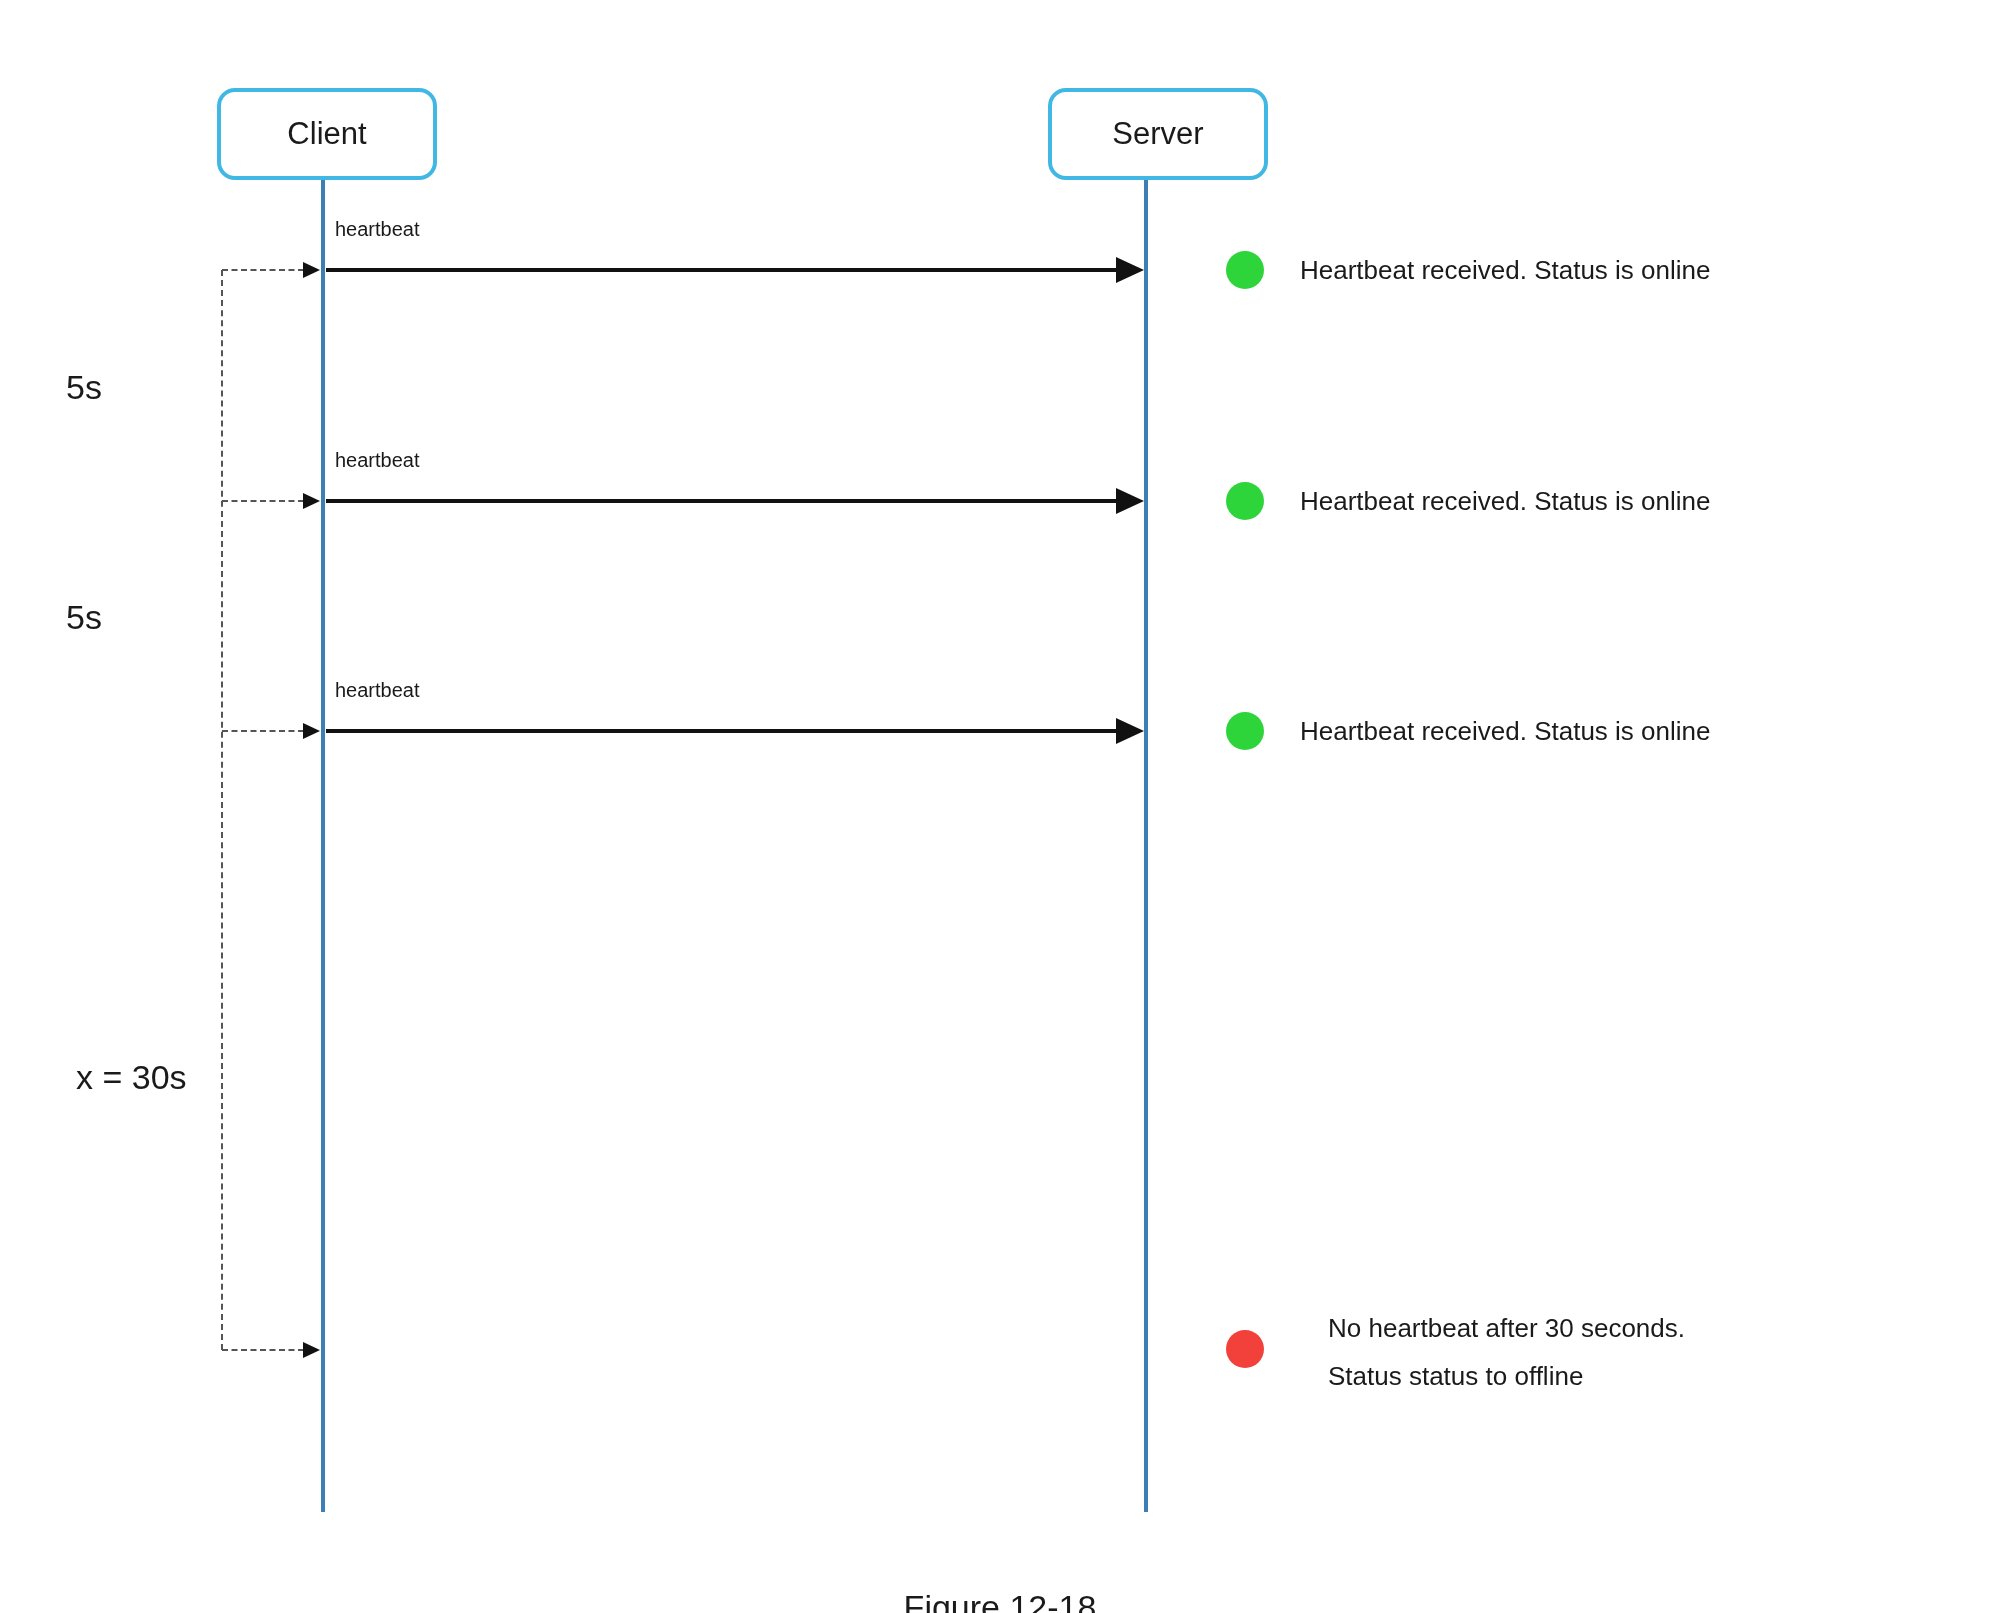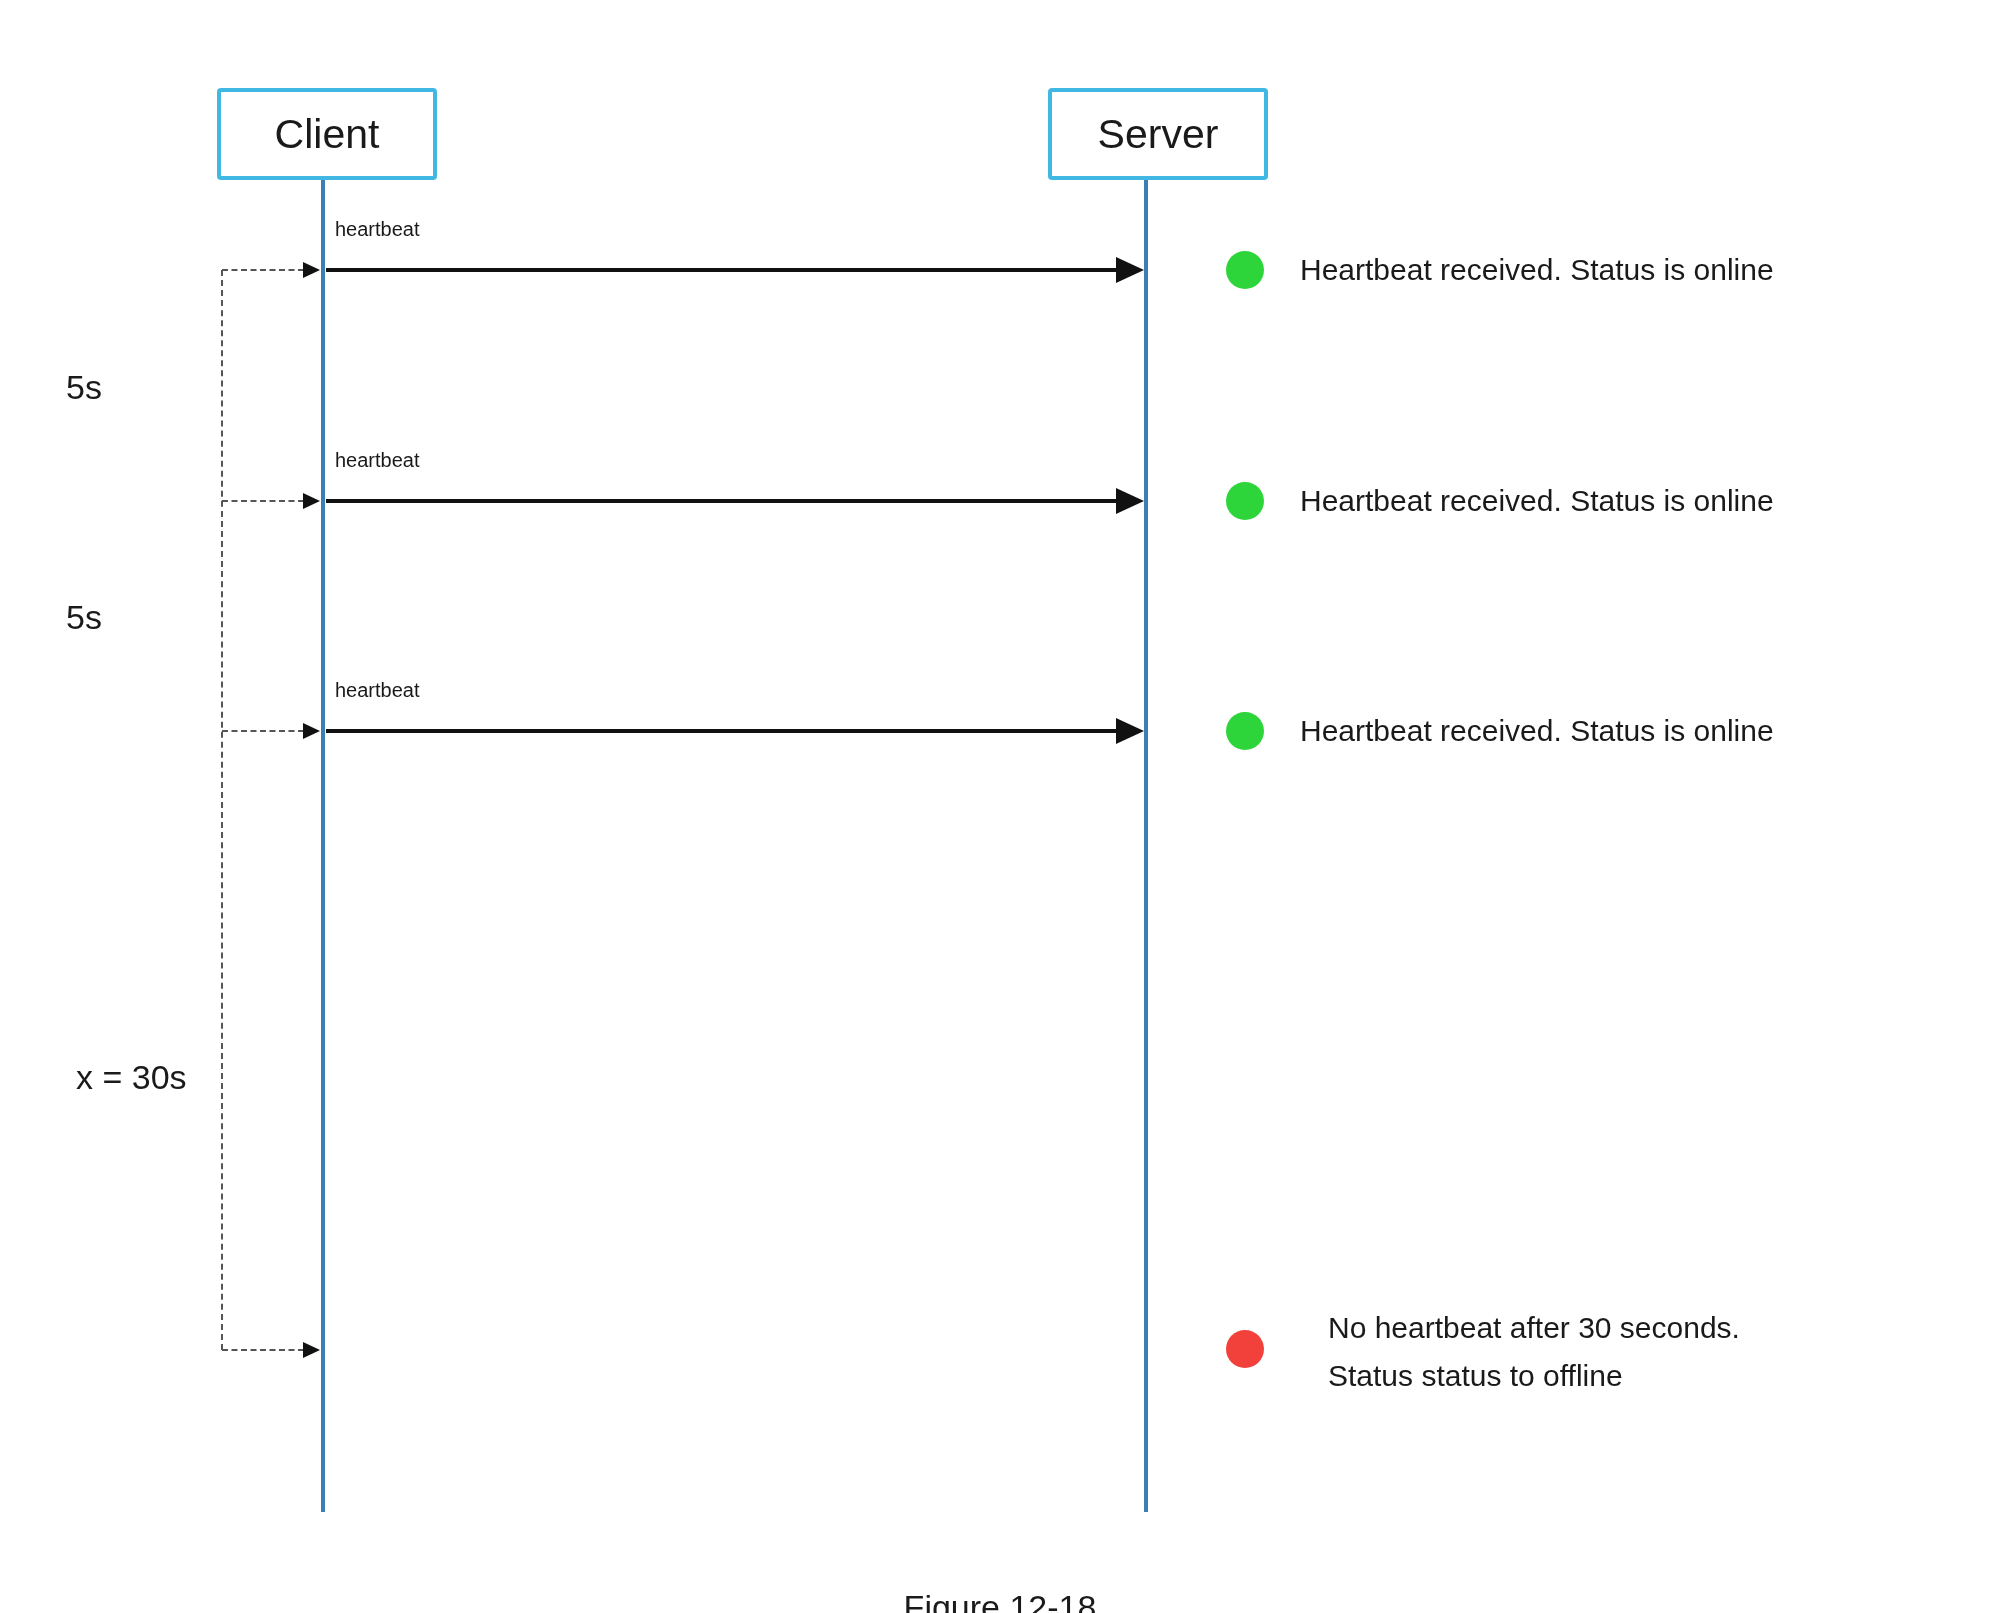--- a/index.html
+++ b/index.html
@@ -14,26 +14,26 @@
     width: 2000px;
     height: 1613px;
     background: #ffffff;
     overflow: hidden;
   }
   .actor {
     position: absolute;
     width: 212px;
     height: 84px;
     border: 4px solid #41b8e4;
-    border-radius: 4px;
+    border-radius: 18px;
     background: #ffffff;
     display: flex;
     align-items: center;
     justify-content: center;
-    font-size: 41px;
+    font-size: 31px;
     z-index: 3;
   }
   .lifeline {
     position: absolute;
     top: 176px;
     width: 4px;
     height: 1336px;
     background: #3d7fb5;
     z-index: 1;
   }
@@ -88,21 +88,21 @@
   }
   .status-dot {
     position: absolute;
     width: 38px;
     height: 38px;
     border-radius: 50%;
     z-index: 2;
   }
   .status-text {
     position: absolute;
-    font-size: 30px;
+    font-size: 26px;
     line-height: 42px;
     white-space: nowrap;
     z-index: 2;
   }
   .status-text.two-line { line-height: 48px; margin-left: 28px; }
   .caption {
     position: absolute;
     left: 0;
     width: 2000px;
     text-align: center;

